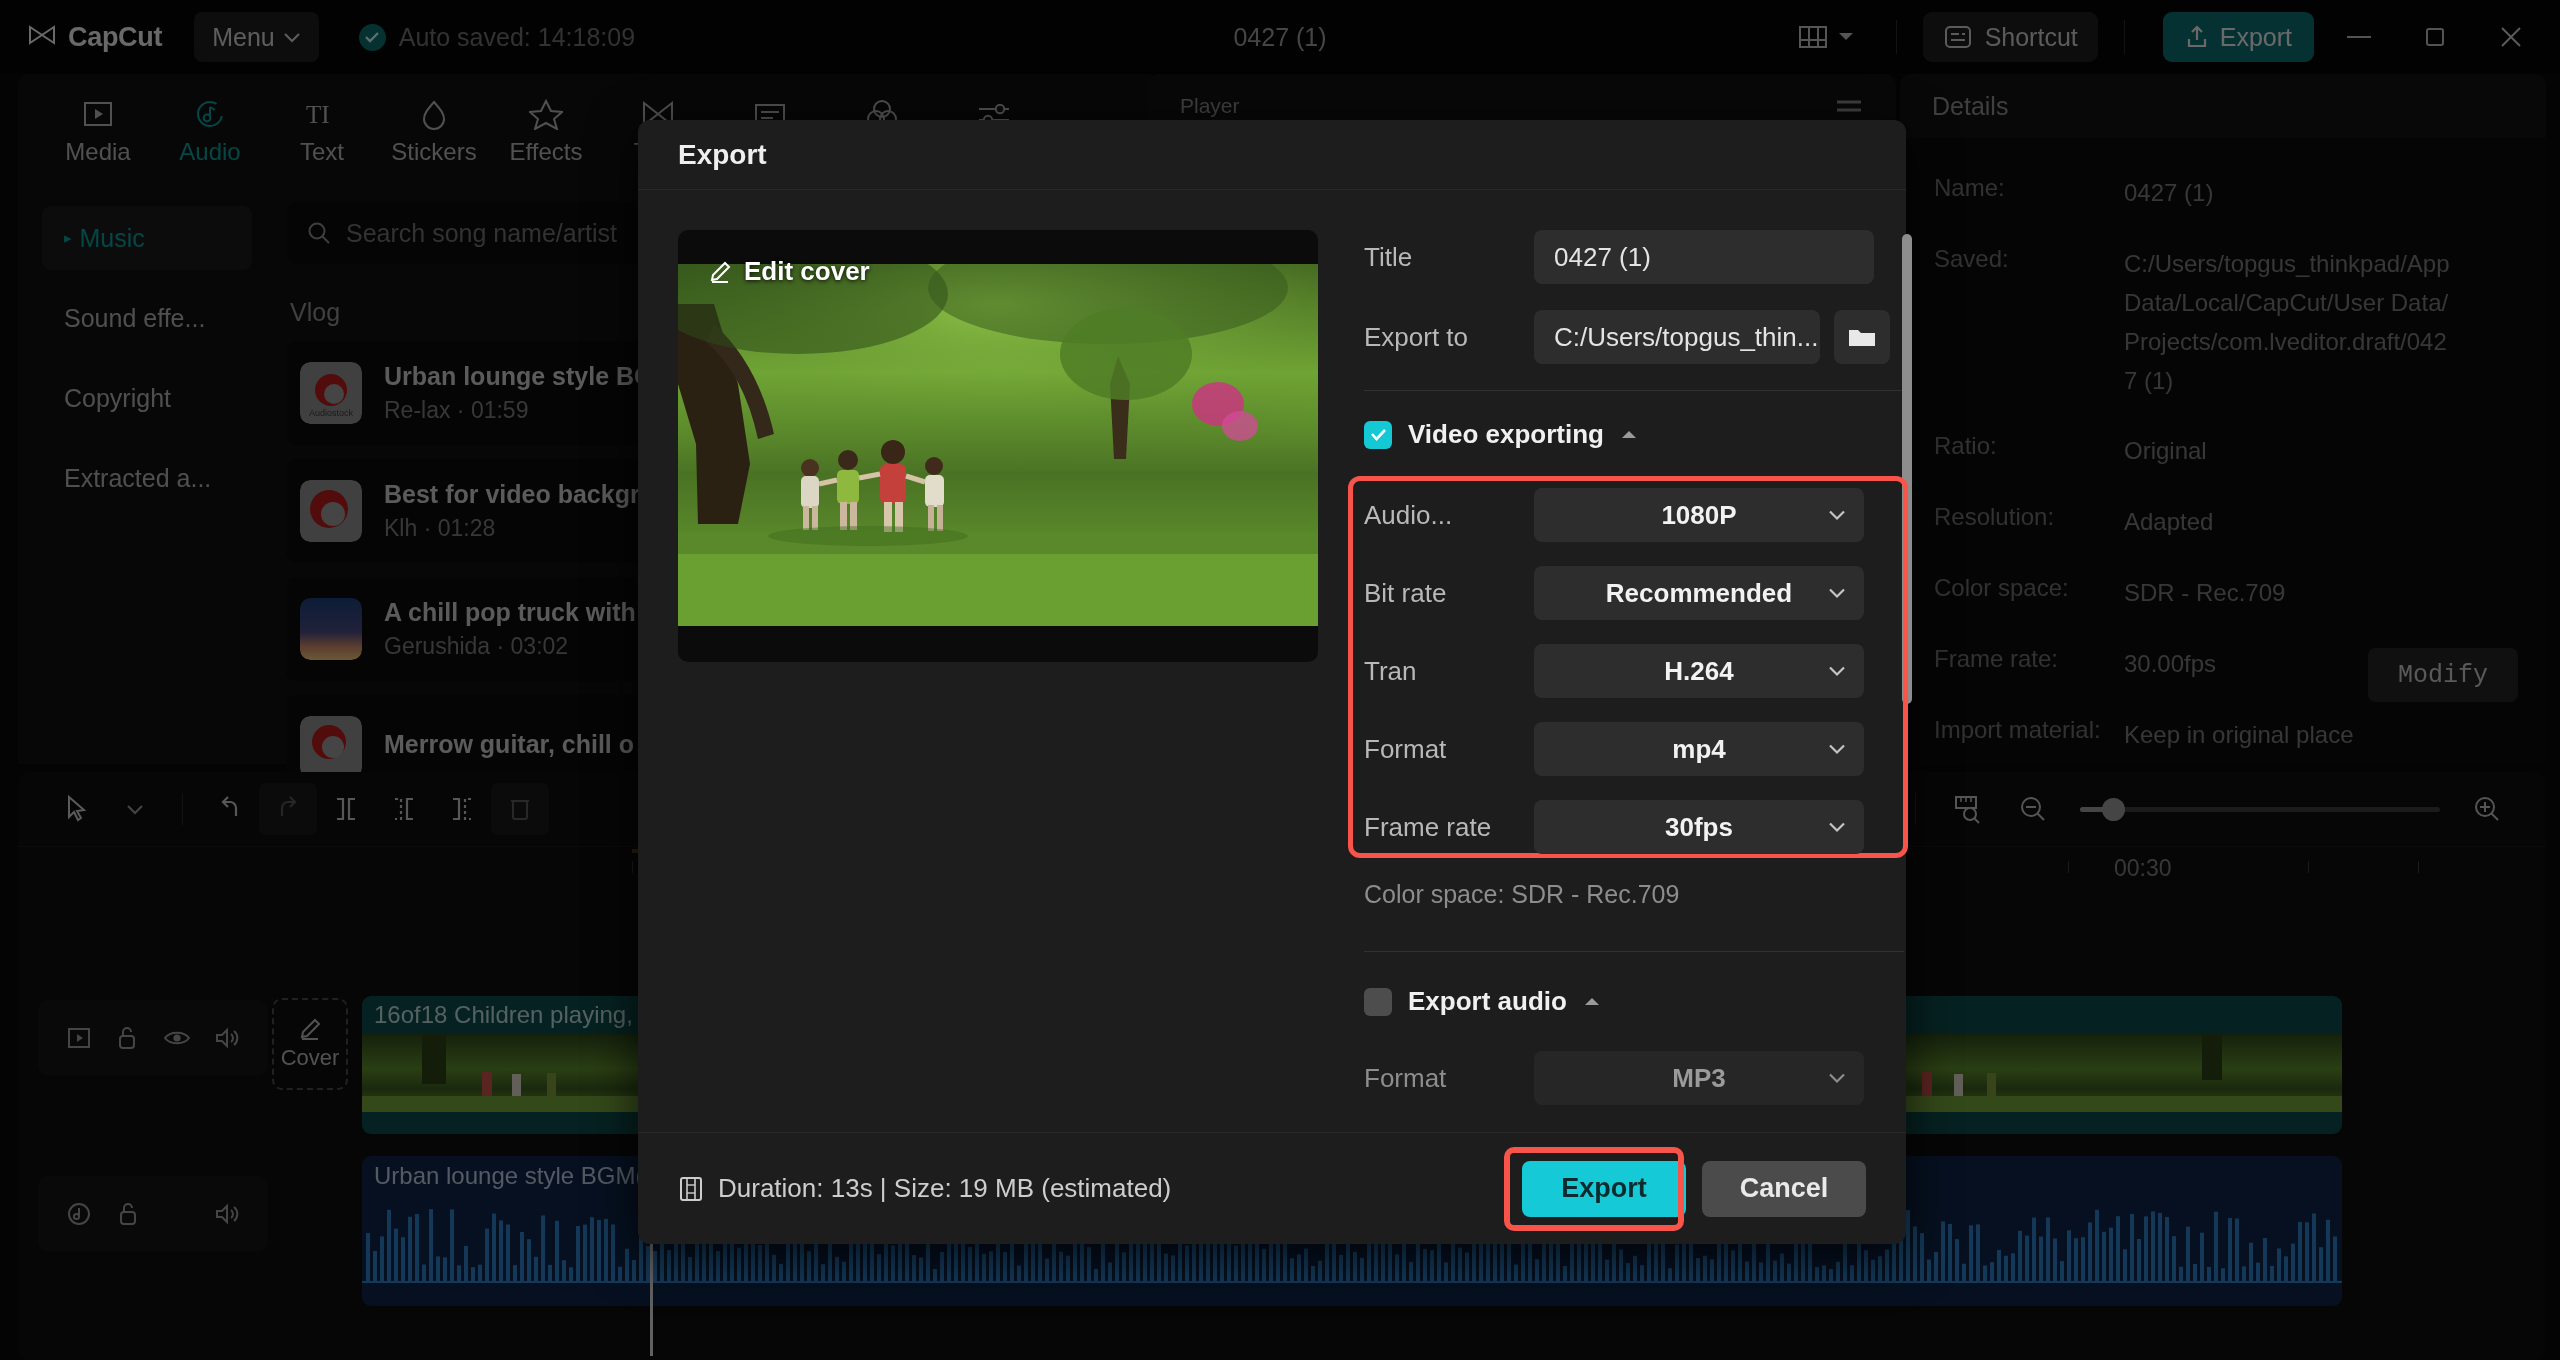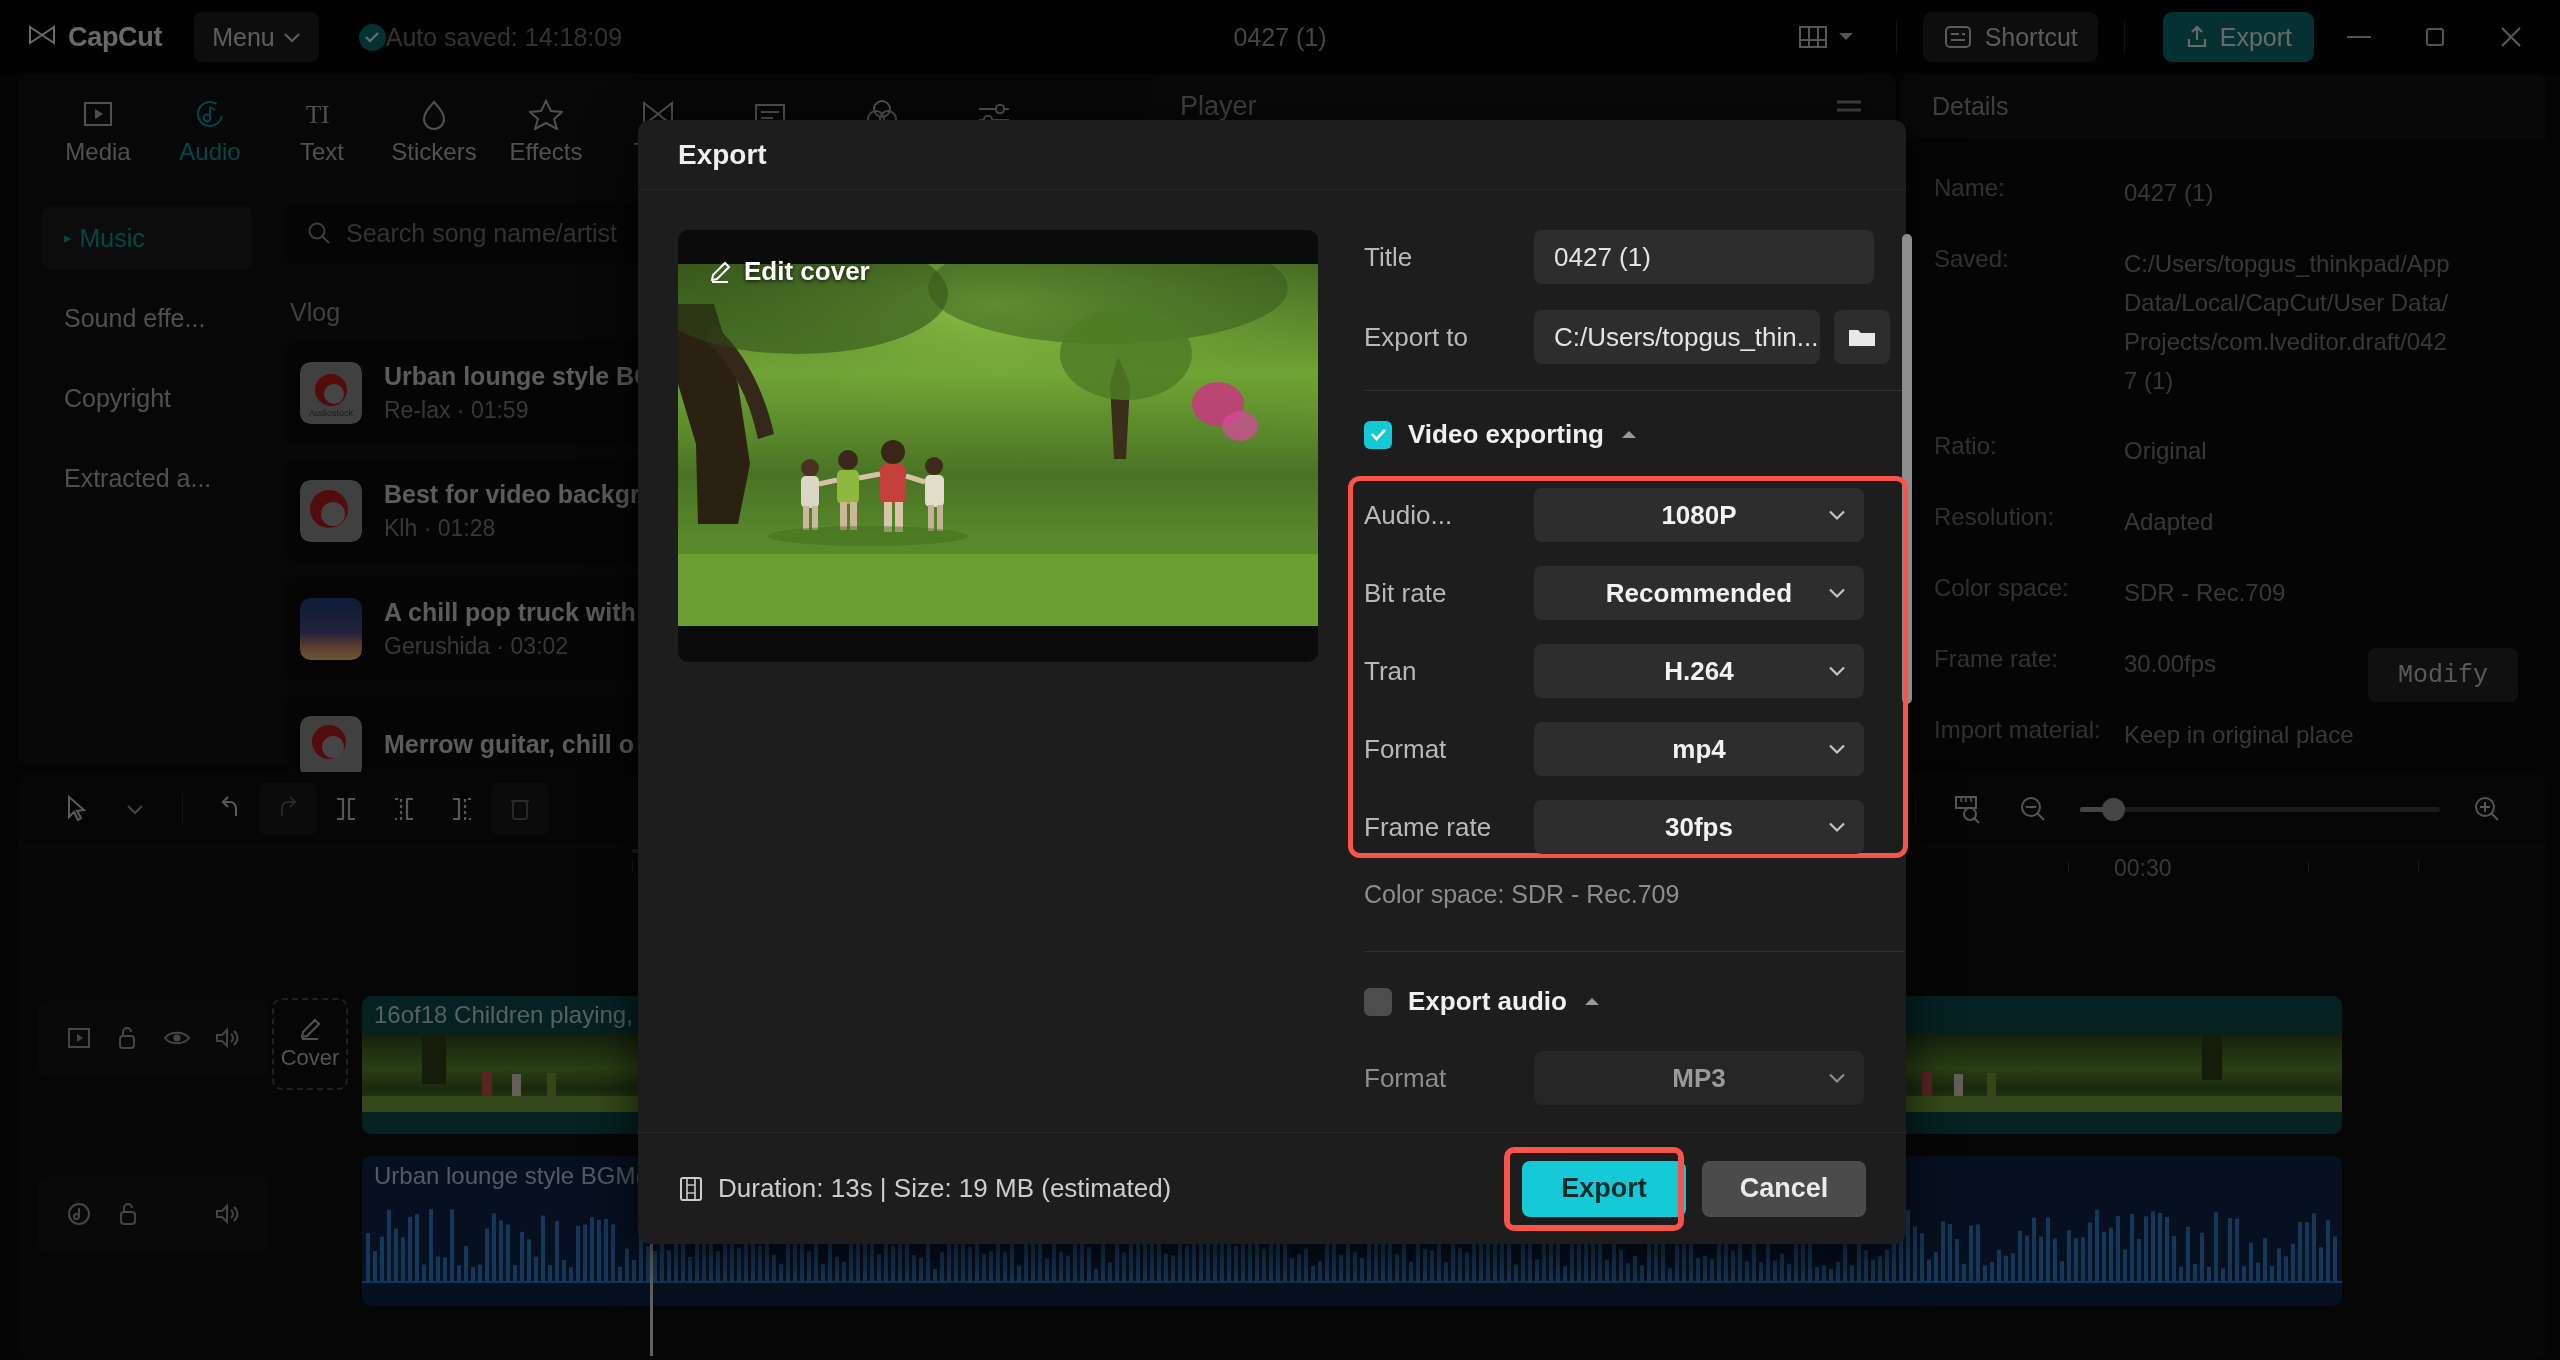--- a/index.html
+++ b/index.html
@@ -18,21 +18,21 @@
     display: flex; align-items: center;
   }
   .logo-wrap { display: flex; align-items: center; margin-left: 28px; gap: 10px; }
   .logo-mark { width: 30px; height: 26px; }
   .logo-text { color: #e8e8e8; font-size: 27px; font-weight: 600; letter-spacing: -0.3px; }
   .menu-btn {
     margin-left: 32px; height: 50px; padding: 0 18px; border-radius: 8px;
     background: #1d1d1d; color: #cfcfcf; font-size: 25px;
     display: flex; align-items: center; gap: 8px; cursor: pointer;
   }
-  .autosave { margin-left: 40px; display: flex; align-items: center; }
+  .autosave { margin-left: 40px; display: flex; align-items: center; gap: 13px; }
   .autosave-check {
     width: 27px; height: 27px; border-radius: 50%; background: #0d6e6e;
     display: flex; align-items: center; justify-content: center;
   }
   .autosave-text { color: #6f6f6f; font-size: 25px; }
   .proj-title {
     position: absolute; left: 0; right: 0; text-align: center;
     color: #9a9a9a; font-size: 25px; pointer-events: none;
   }
   .tb-right { margin-left: auto; display: flex; align-items: center; gap: 14px; padding-right: 18px; }
@@ -92,21 +92,21 @@
   .song-name { color: #c9c9c9; font-size: 25px; font-weight: 600; white-space: nowrap; }
   .song-meta { color: #7b7b7b; font-size: 23px; margin-top: 6px; white-space: nowrap; }
 
   
   .player-panel {
     position: absolute; left: 1148px; top: 74px; width: 748px; height: 690px;
     background: #131313; border-radius: 12px 12px 0 0;
   }
   .player-head {
     height: 64px; display: flex; align-items: center; justify-content: space-between;
-    padding: 0 32px; color: #8c8c8c; font-size: 27px;
+    padding: 0 32px; color: #8c8c8c; font-size: 21px;
   }
   .player-stage { position: absolute; left: 0; top: 64px; right: 0; bottom: 0; background: #1a1a1a; }
 
   
   .details-panel {
     position: absolute; left: 1900px; top: 74px; width: 646px; height: 690px;
     background: #131313; border-radius: 12px 12px 0 0;
   }
   .details-head { height: 64px; display: flex; align-items: center; padding: 0 32px; color: #8c8c8c; font-size: 25px; }
   .details-body { padding: 36px 34px 0 34px; position: relative; height: 626px; background:#0d0d0d; }

